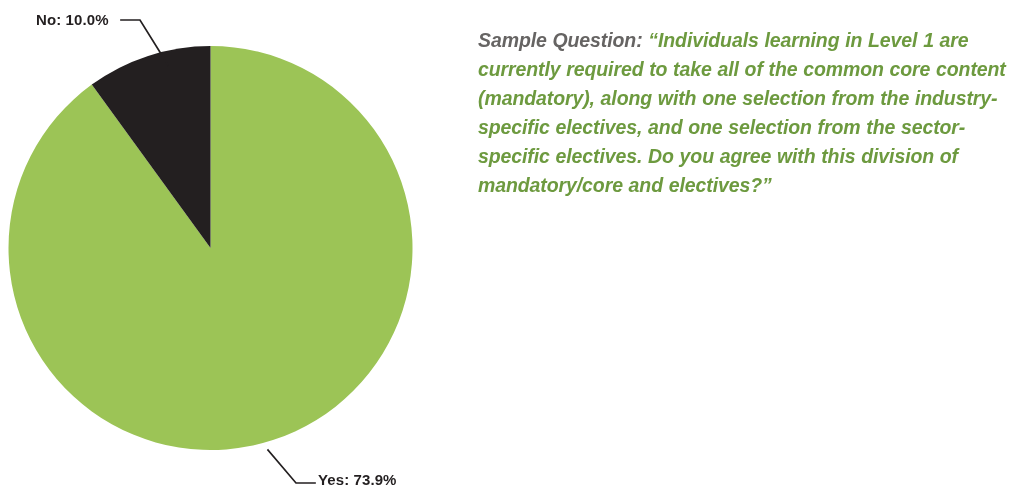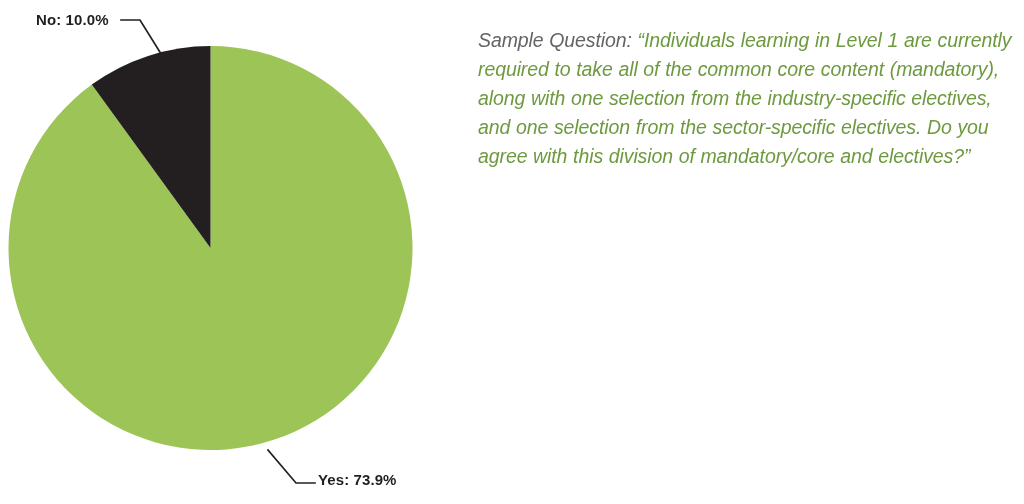--- a/index.html
+++ b/index.html
@@ -60,21 +60,21 @@
   #question-panel {
     position: absolute;
     left: 478px;
     top: 26px;
     width: 546px;
   }
   #question-text {
     margin: 0;
     font-family: "Liberation Sans", sans-serif;
     font-style: italic;
-    font-weight: normal;
+    font-weight: bold;
     font-size: 19.5px;
     line-height: 29px;
     color: #6d9a3f;
     letter-spacing: -0.1px;
     word-spacing: 0.4px;
   }
   #question-prefix {
     color: #666463;
   }
   #question-body {

